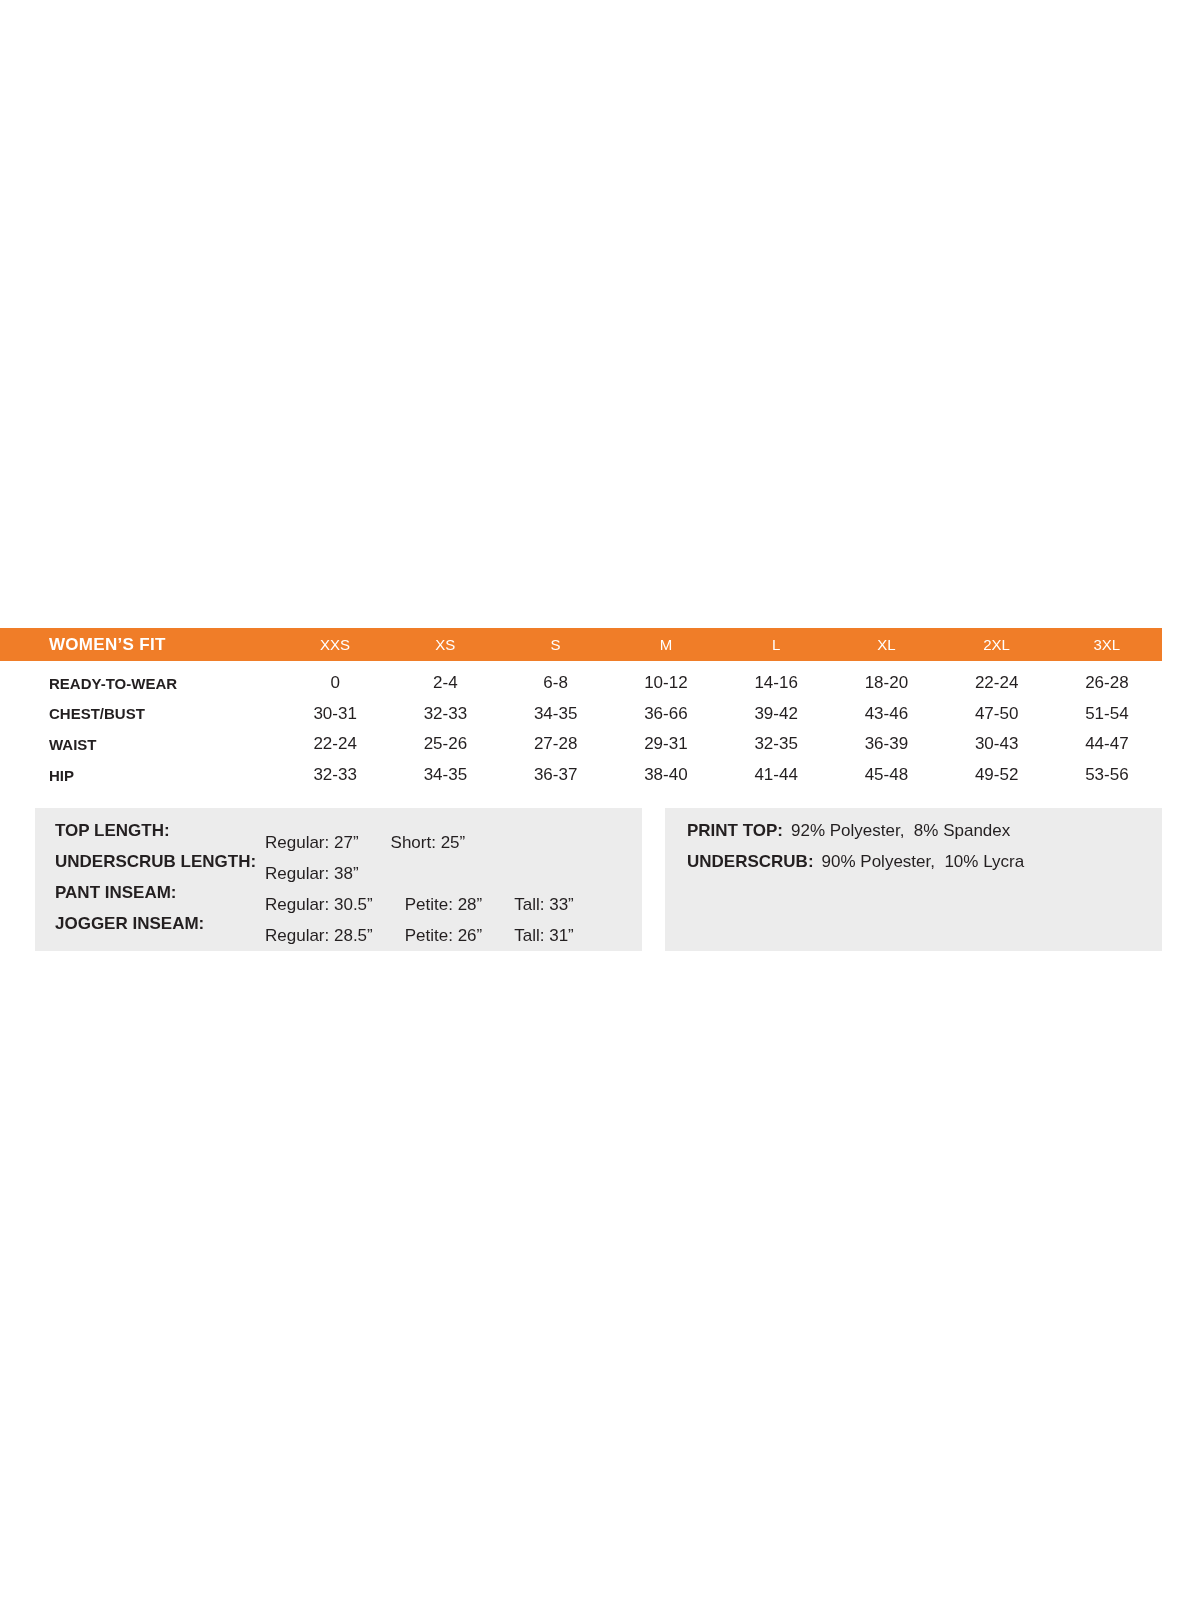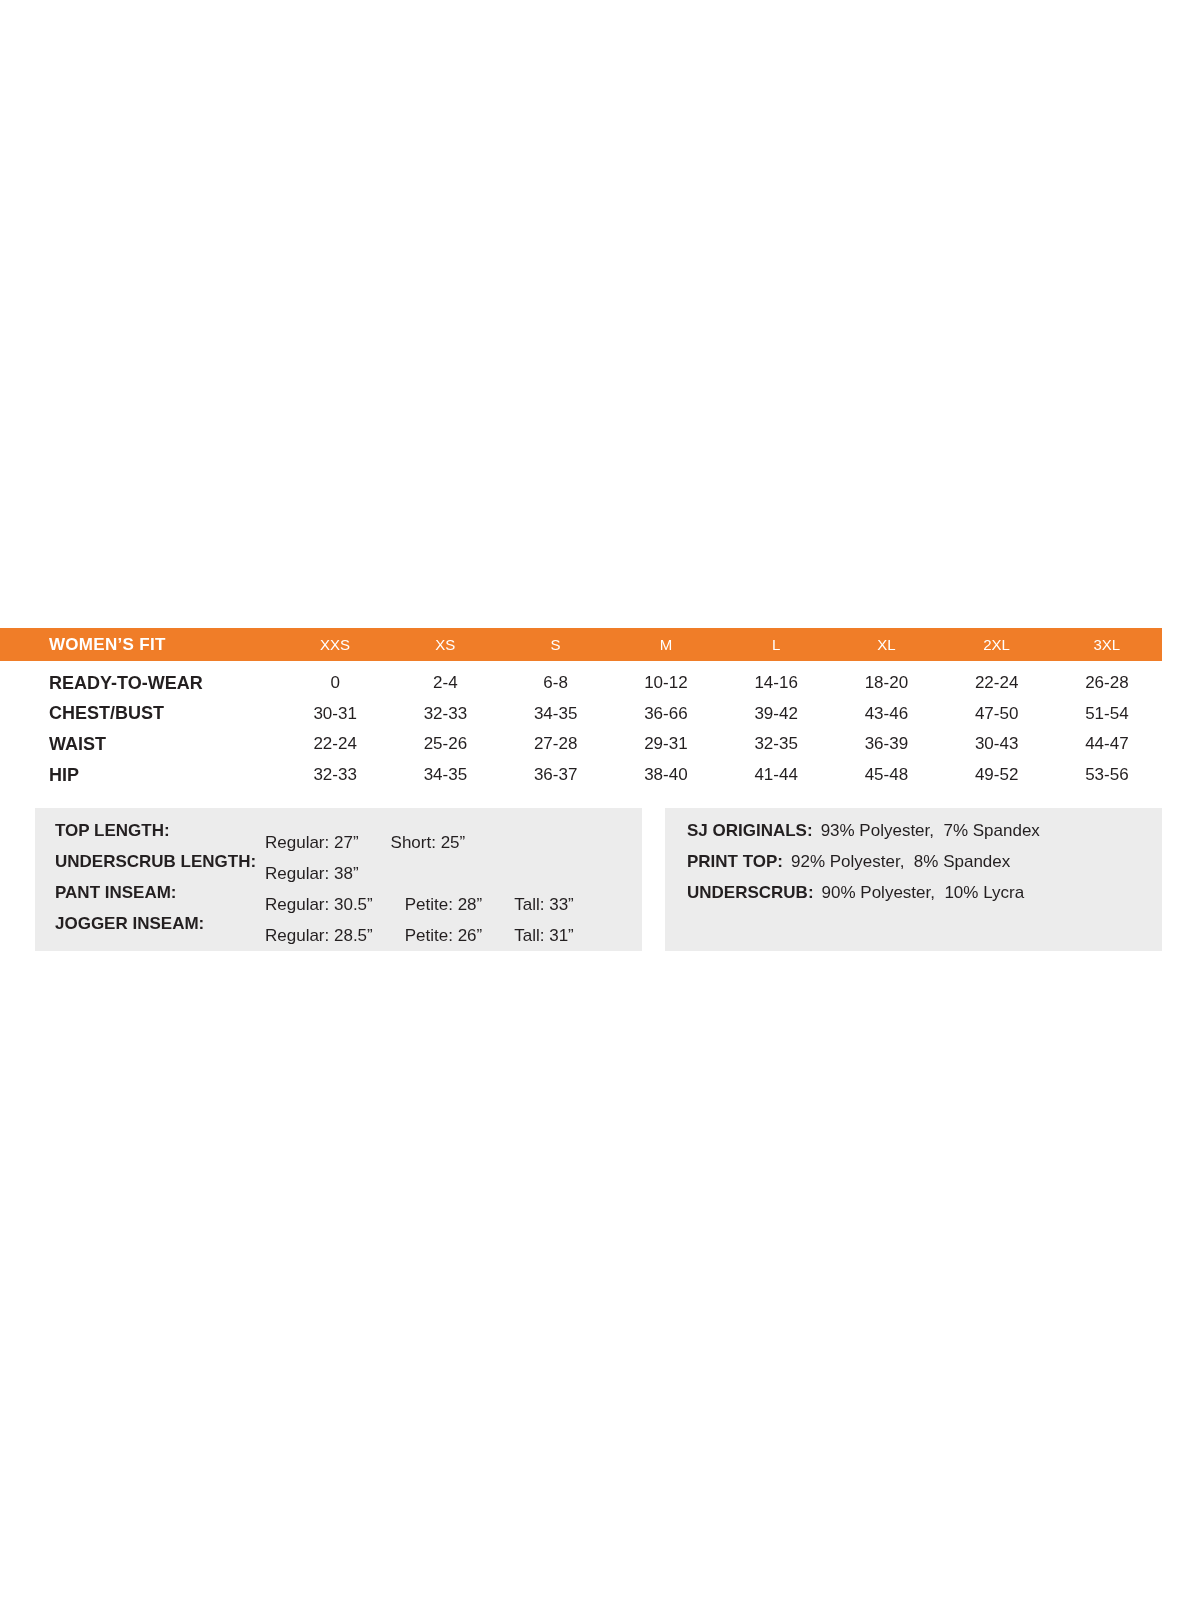--- a/index.html
+++ b/index.html
@@ -46,21 +46,21 @@
     font-weight: 400;
   }
   .table-body {
     position: absolute;
     left: 0; top: 668px;
   }
   .trow { height: 30.6px; }
   .row-label {
     padding-left: 49px;
     font-weight: 700;
-    font-size: 18px;
+    font-size: 15px;
   }
   .val {
     text-align: center;
     font-size: 17px;
   }
 
   
   .panel {
     position: absolute;
     top: 808px;
@@ -188,24 +188,20 @@
       <span class="pvals">
         <span>Regular: 28.5”</span>
         <span>Petite: 26”</span>
         <span>Tall: 31”</span>
       </span>
     </div>
   </div>
 
   <div class="panel right">
     <div class="prow">
-      <span class="flabel">SJ ORIGINALS:</span>
-      <span class="fvalue">93% Polyester,  7% Spandex</span>
-    </div>
-    <div class="prow">
       <span class="flabel">PRINT TOP:</span>
       <span class="fvalue">92% Polyester,  8% Spandex</span>
     </div>
     <div class="prow">
       <span class="flabel">UNDERSCRUB:</span>
       <span class="fvalue">90% Polyester,  10% Lycra</span>
     </div>
   </div>
 
 </div>

